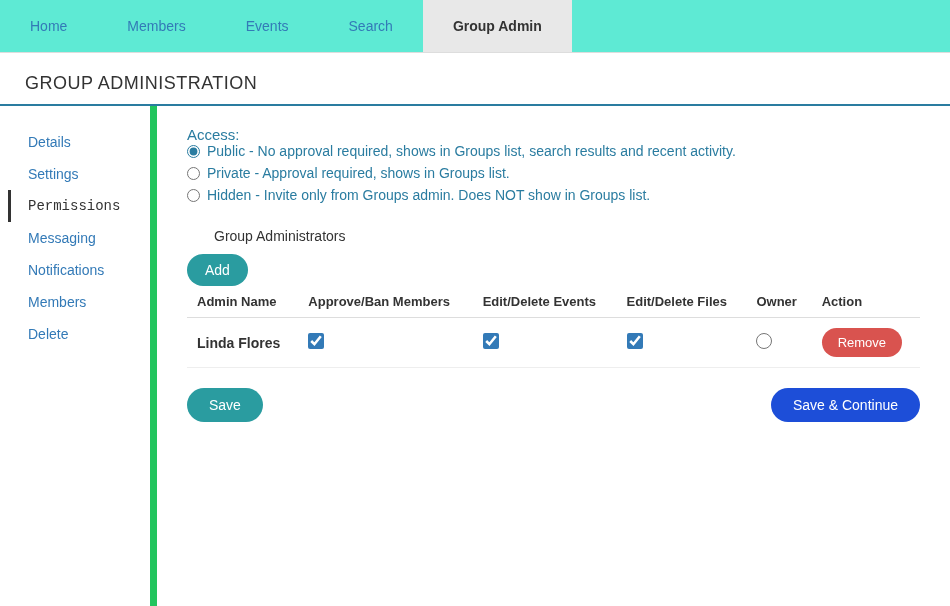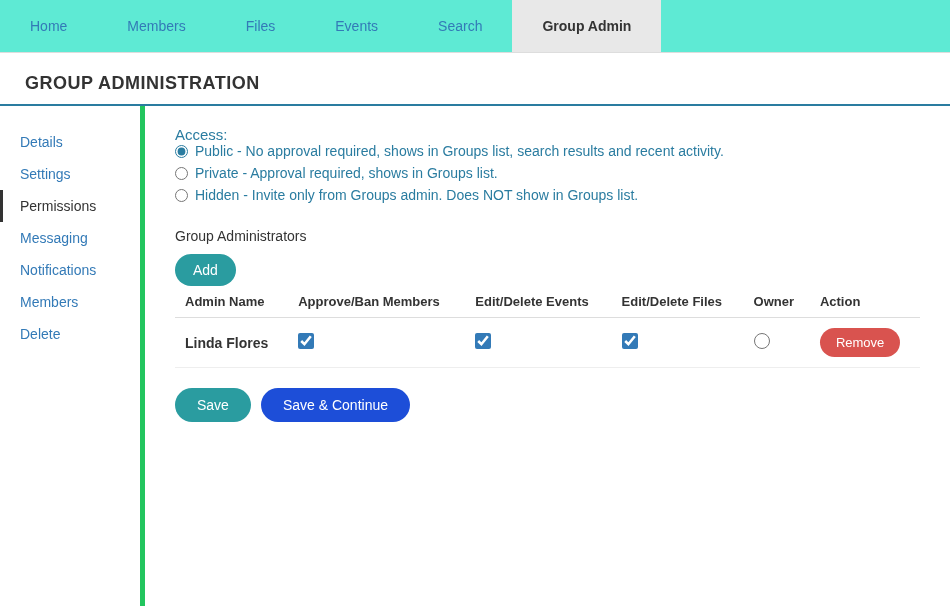--- a/index.html
+++ b/index.html
@@ -20,51 +20,52 @@
     .top-nav a.active {
       background: #e8e8e8;
       color: #333;
       font-weight: bold;
     }
 
     
     .page-title {
       padding: 20px 25px 10px 25px;
       font-size: 18px;
-      font-weight: bold;
+      font-weight: normal;
       color: #333;
       letter-spacing: 0.5px;
       border-bottom: 2px solid #2a7ca0;
       margin-bottom: 0;
     }
 
     
     .main-layout {
       display: flex;
       min-height: 500px;
     }
 
     
     .sidebar {
-      width: 145px;
-      padding: 20px 0;
-      border-right: 5px solid #22c55e;
+      width: 157px;
+      padding: 20px 8px;
+      border-right: 7px solid #22c55e;
     }
     .sidebar a {
       display: block;
       padding: 8px 20px;
       text-decoration: none;
       color: #337ab7;
       font-size: 14px;
     }
     .sidebar a.active {
       border-left: 3px solid #333;
       padding-left: 17px;
       color: #333;
       font-weight: normal;
+      font-family: Liberation Mono, monospace;
     }
 
     
     .content {
       flex: 1;
       padding: 20px 30px;
     }
 
     .access-label {
       color: #2a7ca0;
@@ -74,20 +75,21 @@
 
     .radio-group { margin-bottom: 6px; display: flex; align-items: center; gap: 7px; }
     .radio-group label { color: #2a7ca0; cursor: pointer; }
     .radio-group input[type="radio"] { accent-color: #2a7ca0; }
 
     .section-title {
       margin-top: 25px;
       margin-bottom: 10px;
       font-size: 14px;
       color: #333;
+      margin-left: 27px;
     }
 
     .add-btn {
       background: #2a9ca0;
       color: white;
       border: none;
       border-radius: 20px;
       padding: 8px 18px;
       cursor: pointer;
       font-size: 14px;
@@ -135,20 +137,21 @@
       font-size: 13px;
     }
 
     .dash { color: #666; font-size: 16px; }
 
     
     .bottom-buttons {
       display: flex;
       gap: 10px;
       margin-top: 15px;
+      justify-content: space-between;
     }
     .save-btn {
       background: #2a9ca0;
       color: white;
       border: none;
       border-radius: 20px;
       padding: 9px 22px;
       cursor: pointer;
       font-size: 14px;
     }
@@ -161,21 +164,20 @@
       cursor: pointer;
       font-size: 14px;
     }
   </style>
 </head>
 <body>
 
 <nav class="top-nav">
   <a href="#">Home</a>
   <a href="#">Members</a>
-  <a href="#">Files</a>
   <a href="#">Events</a>
   <a href="#">Search</a>
   <a href="#" class="active">Group Admin</a>
 </nav>
 
 <div class="page-title">GROUP ADMINISTRATION</div>
 
 <div class="main-layout">
 
   <aside class="sidebar">

